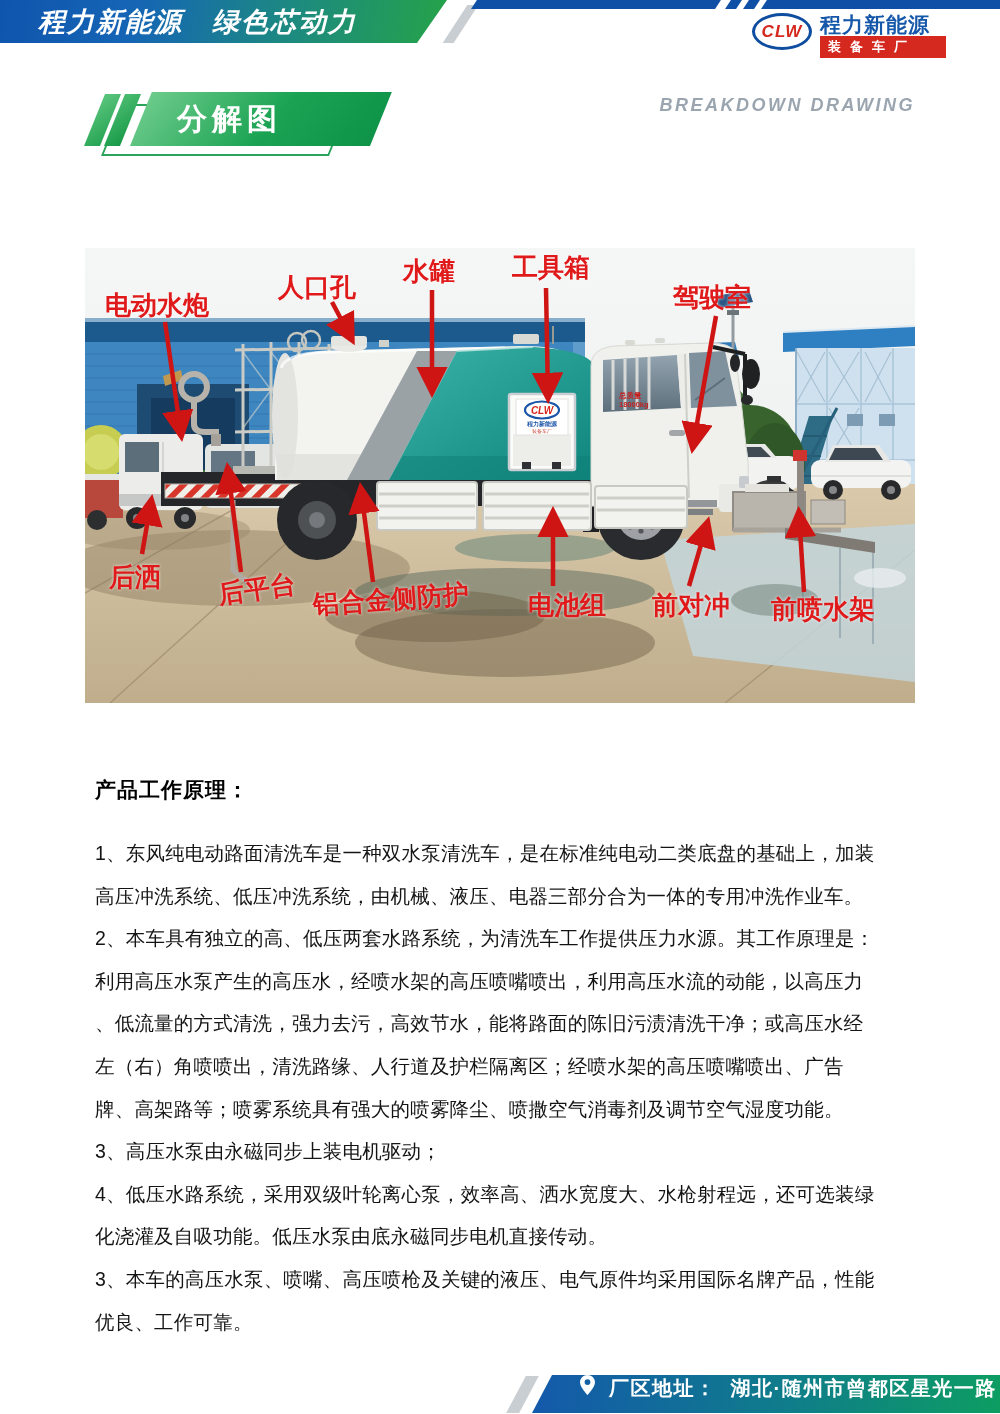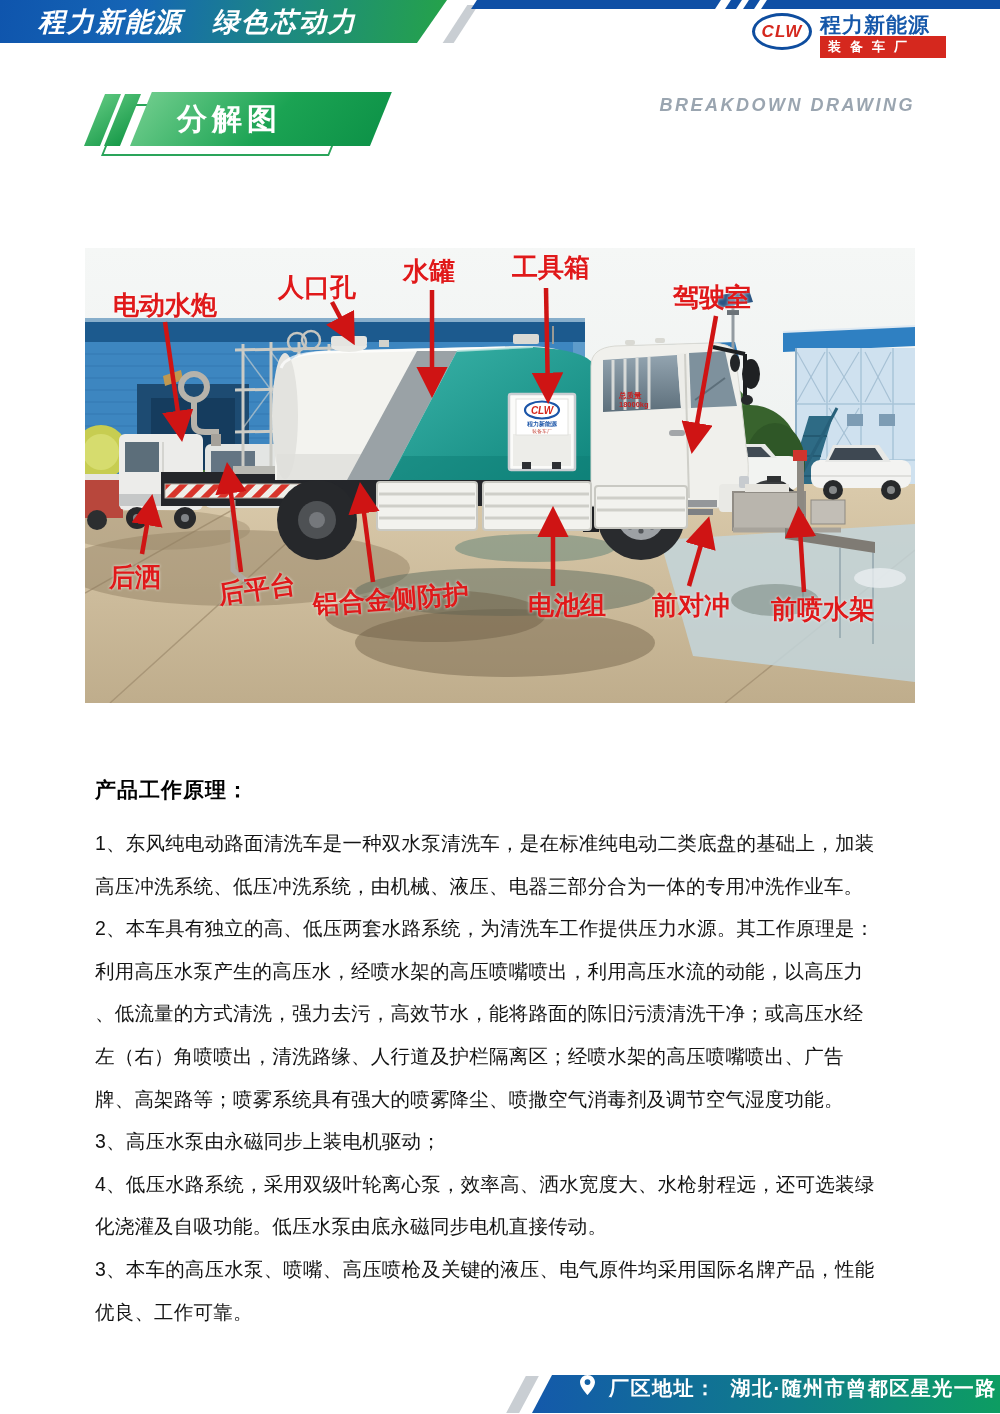--- a/index.html
+++ b/index.html
@@ -40,35 +40,35 @@
     letter-spacing:5px;line-height:54px;padding-left:36px;}
   .sec-en{position:absolute;right:85px;top:95px;color:#9aa5b0;font-size:18px;font-weight:700;
     font-style:italic;letter-spacing:2.5px;}
 
   
   .photo{position:absolute;left:85px;top:248px;width:830px;height:455px;overflow:hidden;}
   .scene,.arrows{position:absolute;left:0;top:0;width:830px;height:455px;}
   .arrows{pointer-events:none;}
   .plabel{position:absolute;color:#e0191a;font-size:26px;font-weight:900;white-space:nowrap;
     text-shadow:0 0 3px rgba(255,255,255,.85);}
-  .pl-0{left:28px;top:40px;}
+  .pl-0{left:20px;top:40px;}
   .pl-1{left:193px;top:22px;}
   .pl-2{left:318px;top:6px;}
   .pl-3{left:427px;top:2px;}
   .pl-4{left:588px;top:32px;}
   .pl-5{left:24px;top:312px;}
   .pl-6{left:133px;top:324px;transform:rotate(-8deg);}
   .pl-7{left:228px;top:334px;transform:rotate(-4deg);}
   .pl-8{left:416px;top:340px;margin-left:27px;}
   .pl-9{left:567px;top:340px;}
   .pl-10{left:686px;top:344px;}
 
   
   .principle{position:absolute;left:95px;top:776px;width:818px;color:#141414;}
-  .p-head{font-size:21px;font-weight:900;color:#000;margin-bottom:18px;letter-spacing:1px;}
+  .p-head{font-size:21px;font-weight:900;color:#000;margin-bottom:28px;letter-spacing:1px;}
   .p-line{font-size:19.5px;line-height:42.6px;letter-spacing:0.2px;white-space:nowrap;}
 
   
   .footer-slash{position:absolute;left:516px;top:1376px;width:13px;height:37px;
     background:#c9ced3;transform:skewX(-28deg);}
   .footer-bar{position:absolute;left:532px;top:1375px;width:468px;height:38px;
     background:linear-gradient(90deg,#1459ab 0%,#0f7d8a 55%,#0d9d62 100%);
     clip-path:polygon(20px 0,100% 0,100% 100%,0 100%);
     display:flex;align-items:flex-start;gap:14px;padding-left:48px;box-sizing:border-box;}
   .footer-text{color:#fff;font-size:20px;font-weight:600;letter-spacing:1.5px;white-space:nowrap;}

